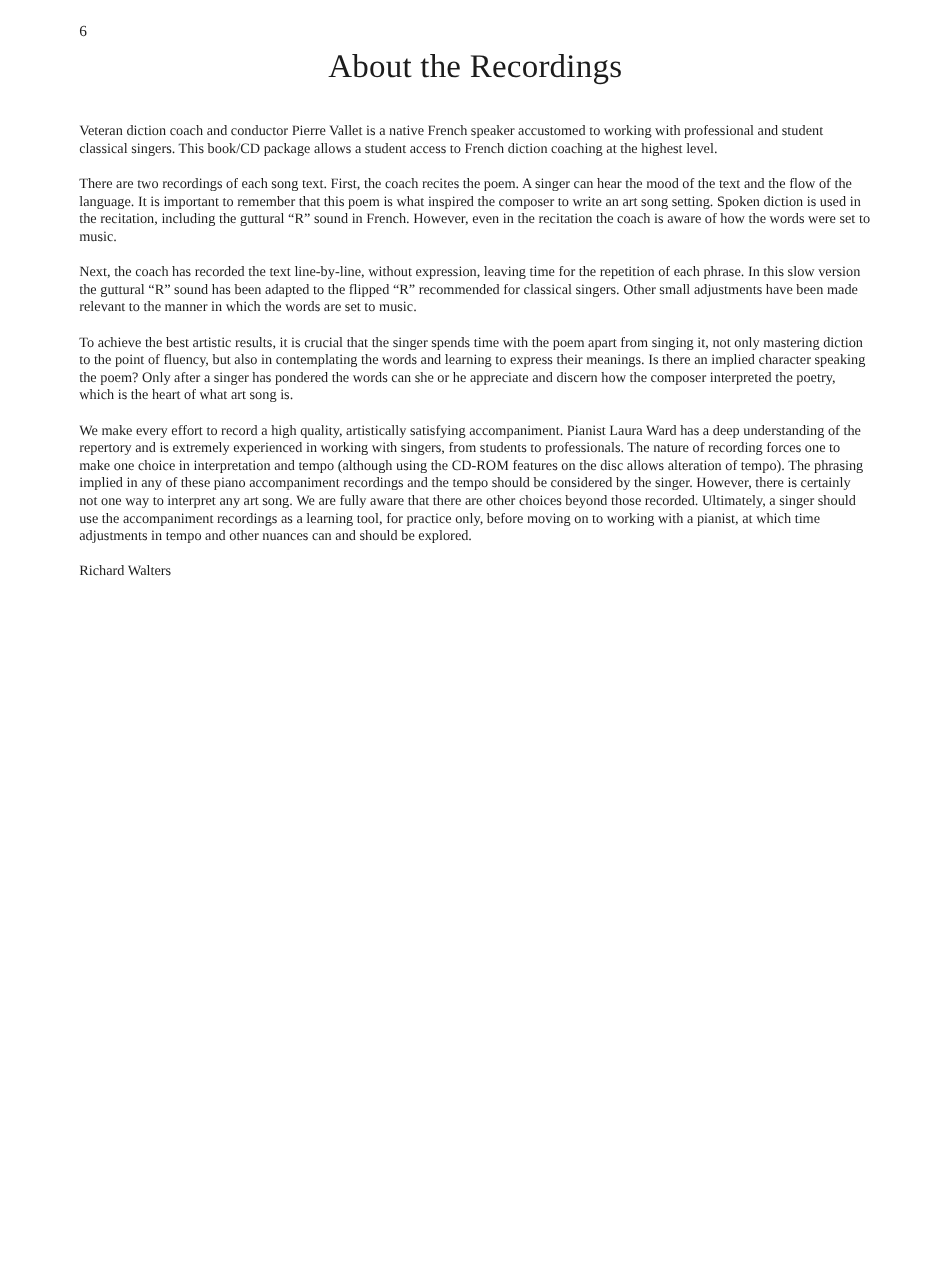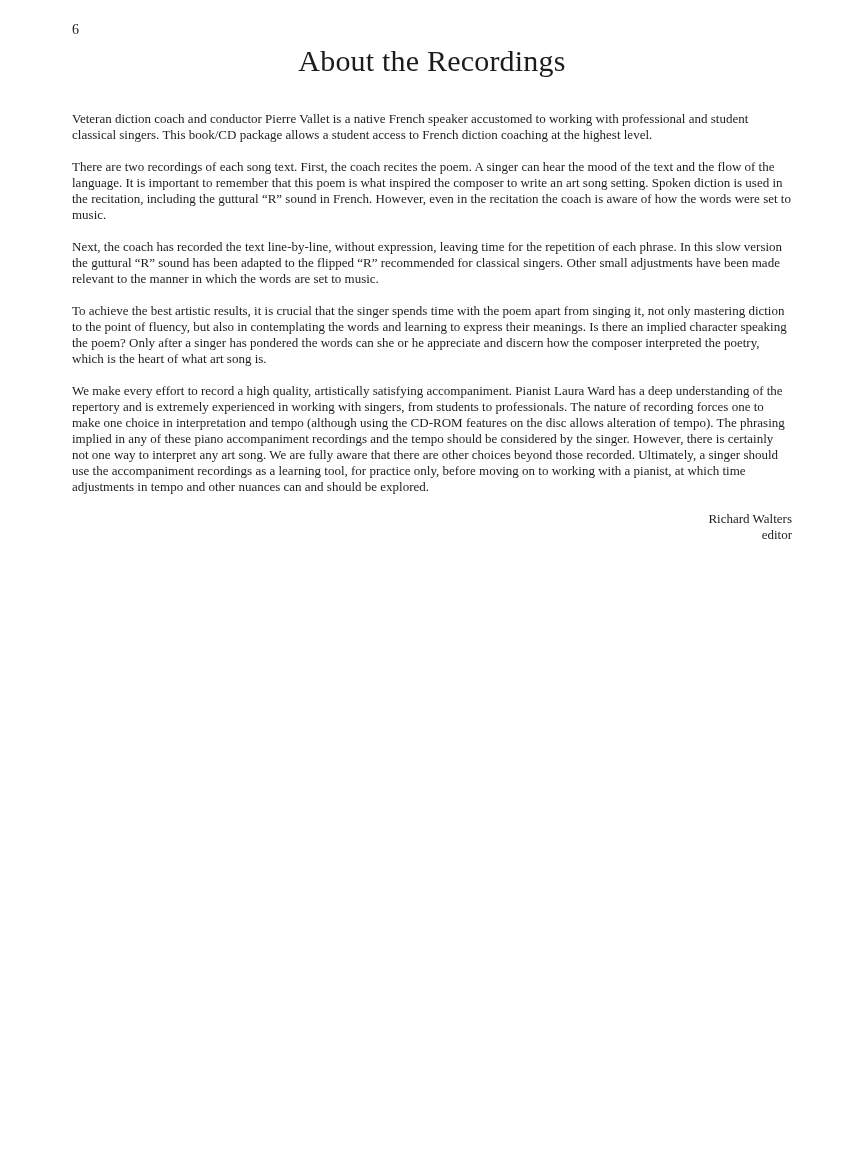--- a/index.html
+++ b/index.html
@@ -37,37 +37,36 @@
     margin: 32px 72px 0 72px;
     font-size: 13px;
     line-height: 16px;
     text-align: left;
   }
   .content p {
     margin: 0 0 16px 0;
   }
   .signature {
     margin-top: 5px;
-    text-align: right;
+    text-align: left;
     line-height: 16px;
   }
 </style>
 </head>
 <body>
 
 <div class="page">
   <div class="page-number">6</div>
 
   <h1 class="title">About the Recordings</h1>
 
   <div class="content">
     <p>Veteran diction coach and conductor Pierre Vallet is a native French speaker accustomed to working with professional and student classical singers. This book/CD package allows a student access to French diction coaching at the highest level.</p>
     <p>There are two recordings of each song text. First, the coach recites the poem. A singer can hear the mood of the text and the flow of the language. It is important to remember that this poem is what inspired the composer to write an art song setting. Spoken diction is used in the recitation, including the guttural “R” sound in French. However, even in the recitation the coach is aware of how the words were set to music.</p>
     <p>Next, the coach has recorded the text line-by-line, without expression, leaving time for the repetition of each phrase. In this slow version the guttural “R” sound has been adapted to the flipped “R” recommended for classical singers. Other small adjustments have been made relevant to the manner in which the words are set to music.</p>
     <p>To achieve the best artistic results, it is crucial that the singer spends time with the poem apart from singing it, not only mastering diction to the point of fluency, but also in contemplating the words and learning to express their meanings. Is there an implied character speaking the poem? Only after a singer has pondered the words can she or he appreciate and discern how the composer interpreted the poetry, which is the heart of what art song is.</p>
     <p>We make every effort to record a high quality, artistically satisfying accompaniment. Pianist Laura Ward has a deep understanding of the repertory and is extremely experienced in working with singers, from students to professionals. The nature of recording forces one to make one choice in interpretation and tempo (although using the CD-ROM features on the disc allows alteration of tempo). The phrasing implied in any of these piano accompaniment recordings and the tempo should be considered by the singer. However, there is certainly not one way to interpret any art song. We are fully aware that there are other choices beyond those recorded. Ultimately, a singer should use the accompaniment recordings as a learning tool, for practice only, before moving on to working with a pianist, at which time adjustments in tempo and other nuances can and should be explored.</p>
 
     <div class="signature">
       <div>Richard Walters</div>
-      <div>editor</div>
     </div>
   </div>
 </div>
 
 </body></html>

